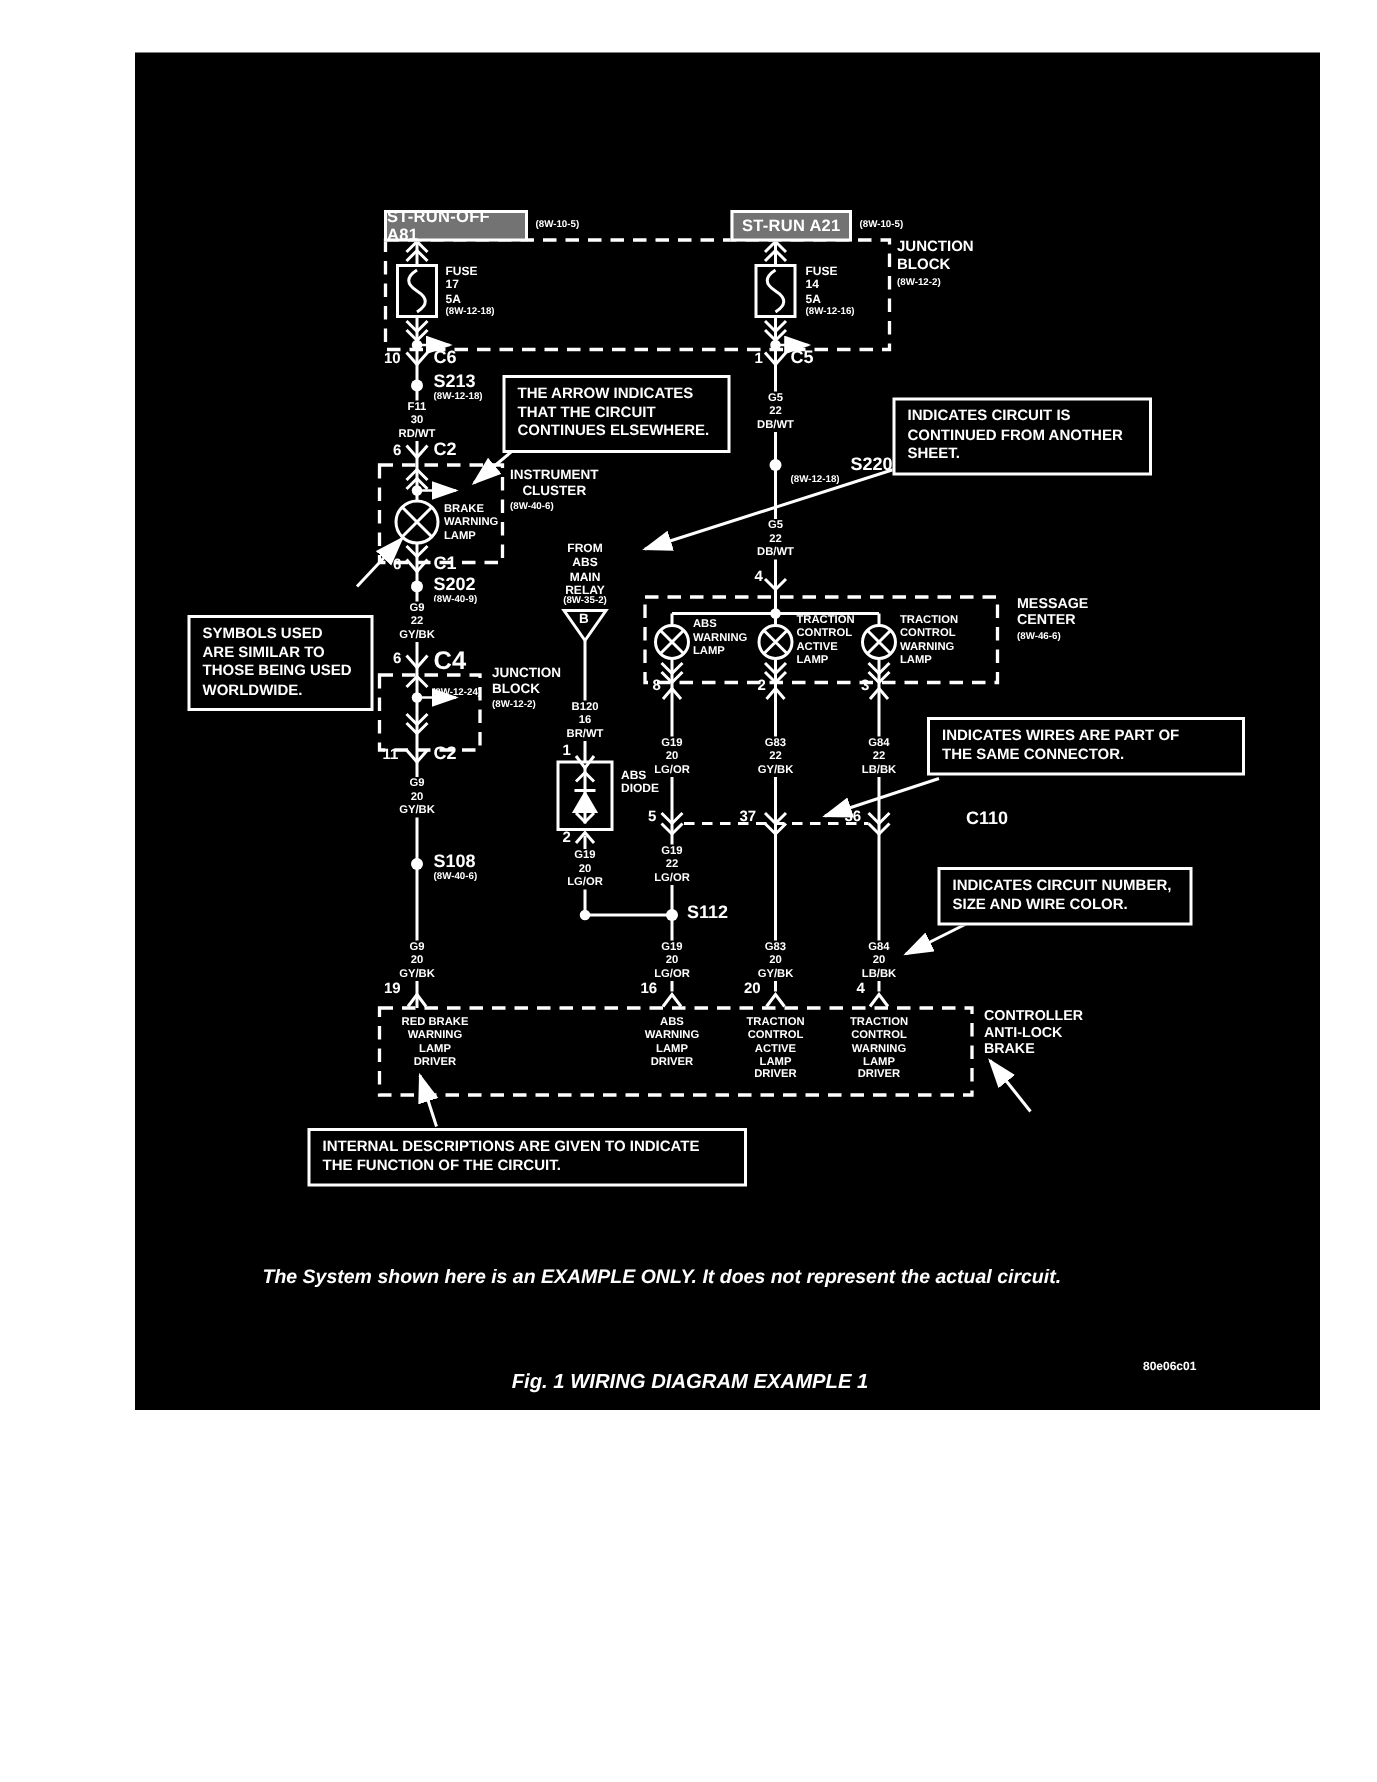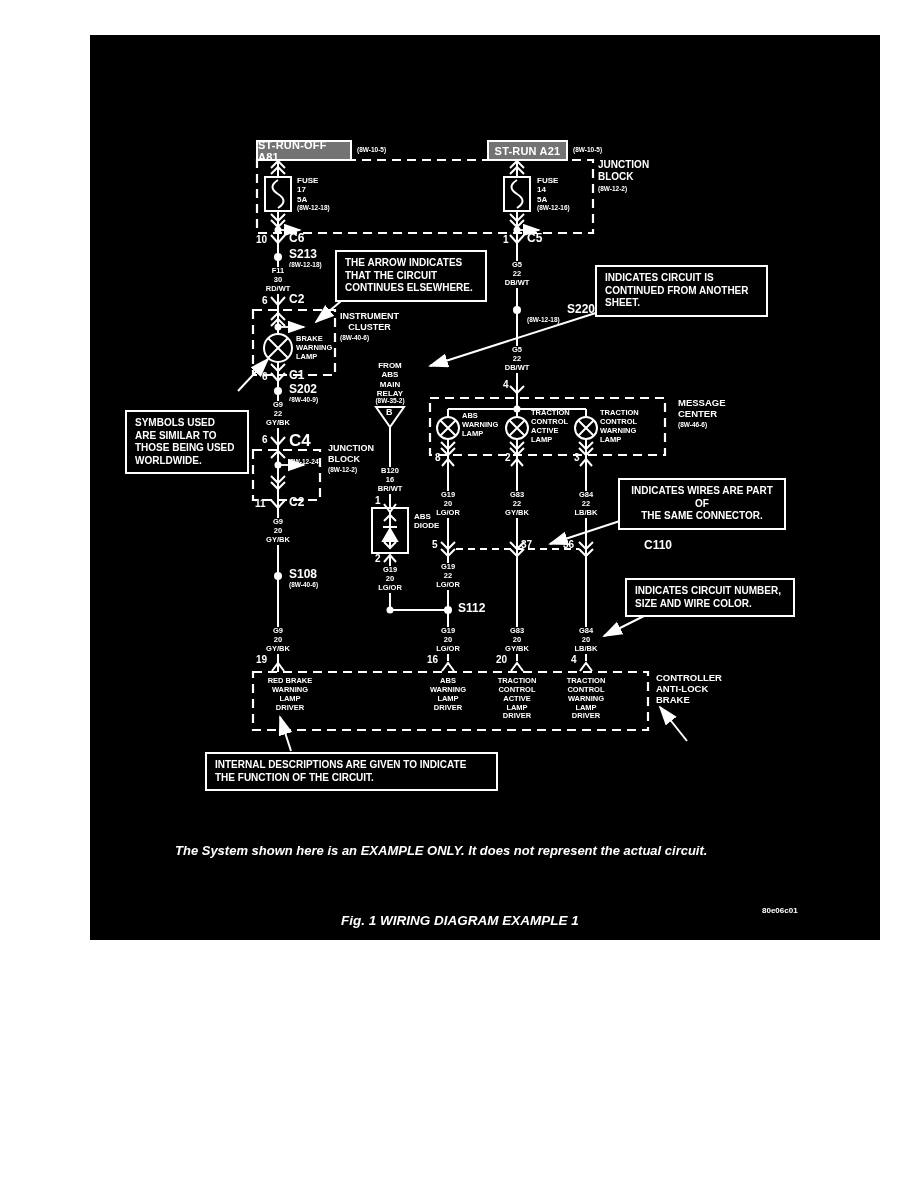--- a/index.html
+++ b/index.html
@@ -137,21 +137,21 @@
   <div class="cb" style="left:245px;top:215px;width:152px;">THE ARROW INDICATES
 THAT THE CIRCUIT
 CONTINUES ELSEWHERE.</div>
   <div class="cb" style="left:505px;top:230px;width:173px;">INDICATES CIRCUIT IS
 CONTINUED FROM ANOTHER
 SHEET.</div>
   <div class="cb" style="left:35px;top:355px;width:124px;margin-top:20px;">SYMBOLS USED
 ARE SIMILAR TO
 THOSE BEING USED
 WORLDWIDE.</div>
-  <div class="cb" style="left:528px;top:443px;width:168px;text-align:center;">INDICATES WIRES ARE PART OF
+  <div class="cb" style="left:528px;top:443px;width:212px;">INDICATES WIRES ARE PART OF
 THE SAME CONNECTOR.</div>
   <div class="cb" style="left:535px;top:543px;width:170px;">INDICATES CIRCUIT NUMBER,
 SIZE AND WIRE COLOR.</div>
   <div class="cb" style="left:115px;top:717px;width:293px;">INTERNAL DESCRIPTIONS ARE GIVEN TO INDICATE
 THE FUNCTION OF THE CIRCUIT.</div>
 
   <div class="feedbox" style="left:166px;top:105px;width:96px;height:21px;">ST-RUN-OFF A81</div>
   <div class="t ref" style="left:267px;top:111px;">(8W-10-5)</div>
   <div class="feedbox" style="left:397px;top:105px;width:81px;height:21px;">ST-RUN A21</div>
   <div class="t ref" style="left:483px;top:111px;">(8W-10-5)</div>
@@ -258,21 +258,21 @@
   <div class="t ctr" style="left:358px;top:456px;font-size:7.5px;">G19
 20
 LG/OR</div>
   <div class="t ctr" style="left:427px;top:456px;font-size:7.5px;">G83
 22
 GY/BK</div>
   <div class="t ctr" style="left:496px;top:456px;font-size:7.5px;">G84
 22
 LB/BK</div>
   <div class="t" style="left:342px;top:504px;font-size:10px;">5</div>
-  <div class="t" style="left:403px;top:504px;font-size:10px;margin-left:28px;">37</div>
+  <div class="t" style="left:403px;top:504px;font-size:10px;">37</div>
   <div class="t" style="left:473px;top:504px;font-size:10px;">36</div>
   <div class="t" style="left:506px;top:503px;font-size:12px;margin-left:48px;">C110</div>
   <div class="t ctr" style="left:358px;top:528px;font-size:7.5px;">G19
 22
 LG/OR</div>
   <div class="t" style="left:368px;top:566px;font-size:12px;">S112</div>
 
   <div class="t ctr" style="left:358px;top:592px;font-size:7.5px;">G19
 20
 LG/OR</div>

